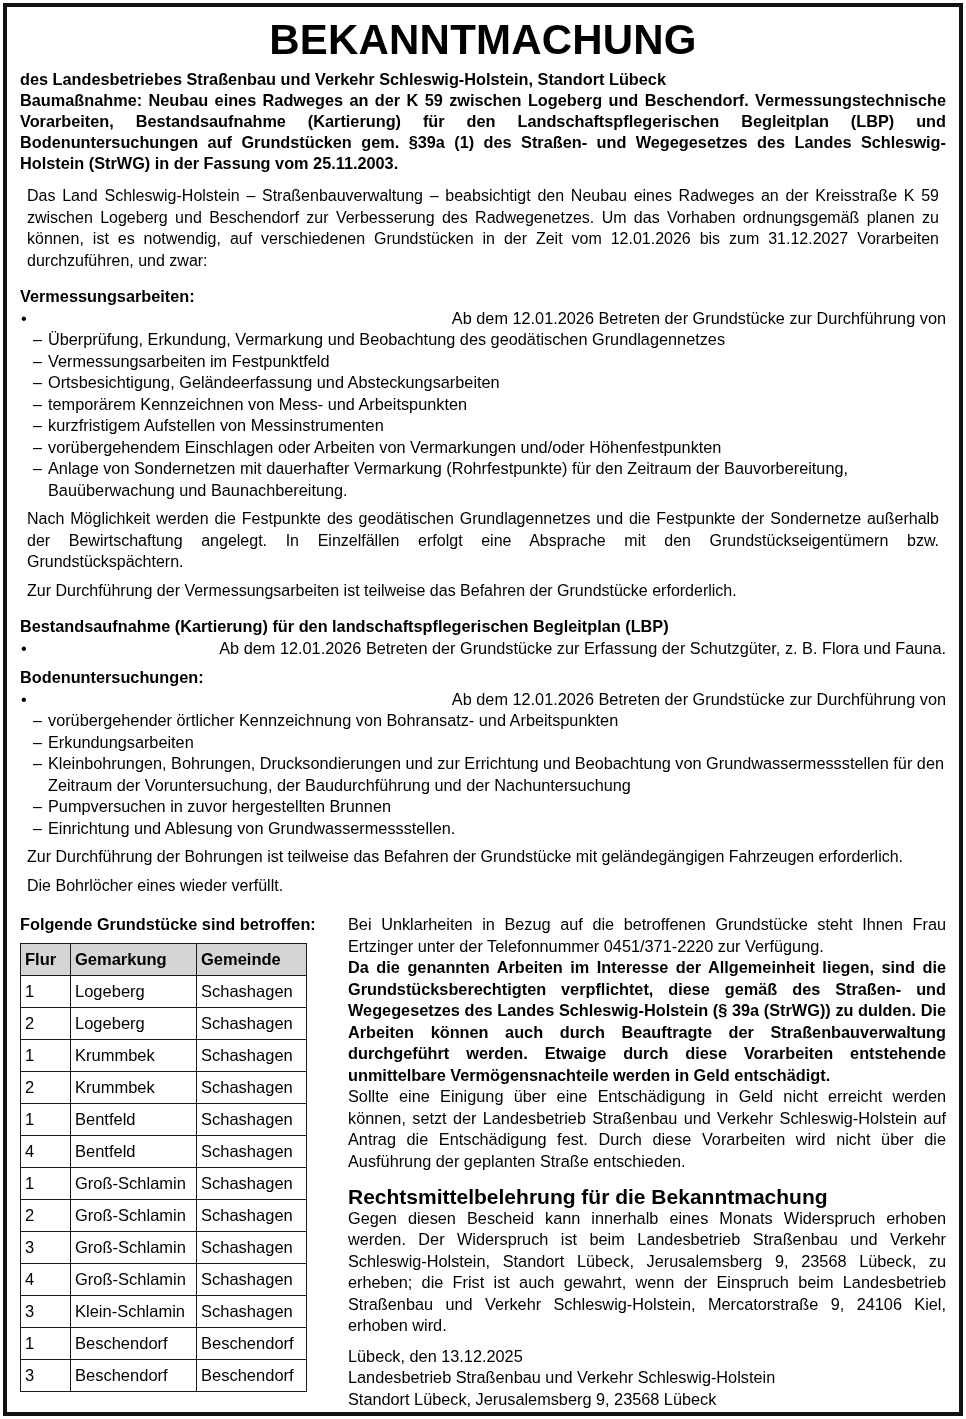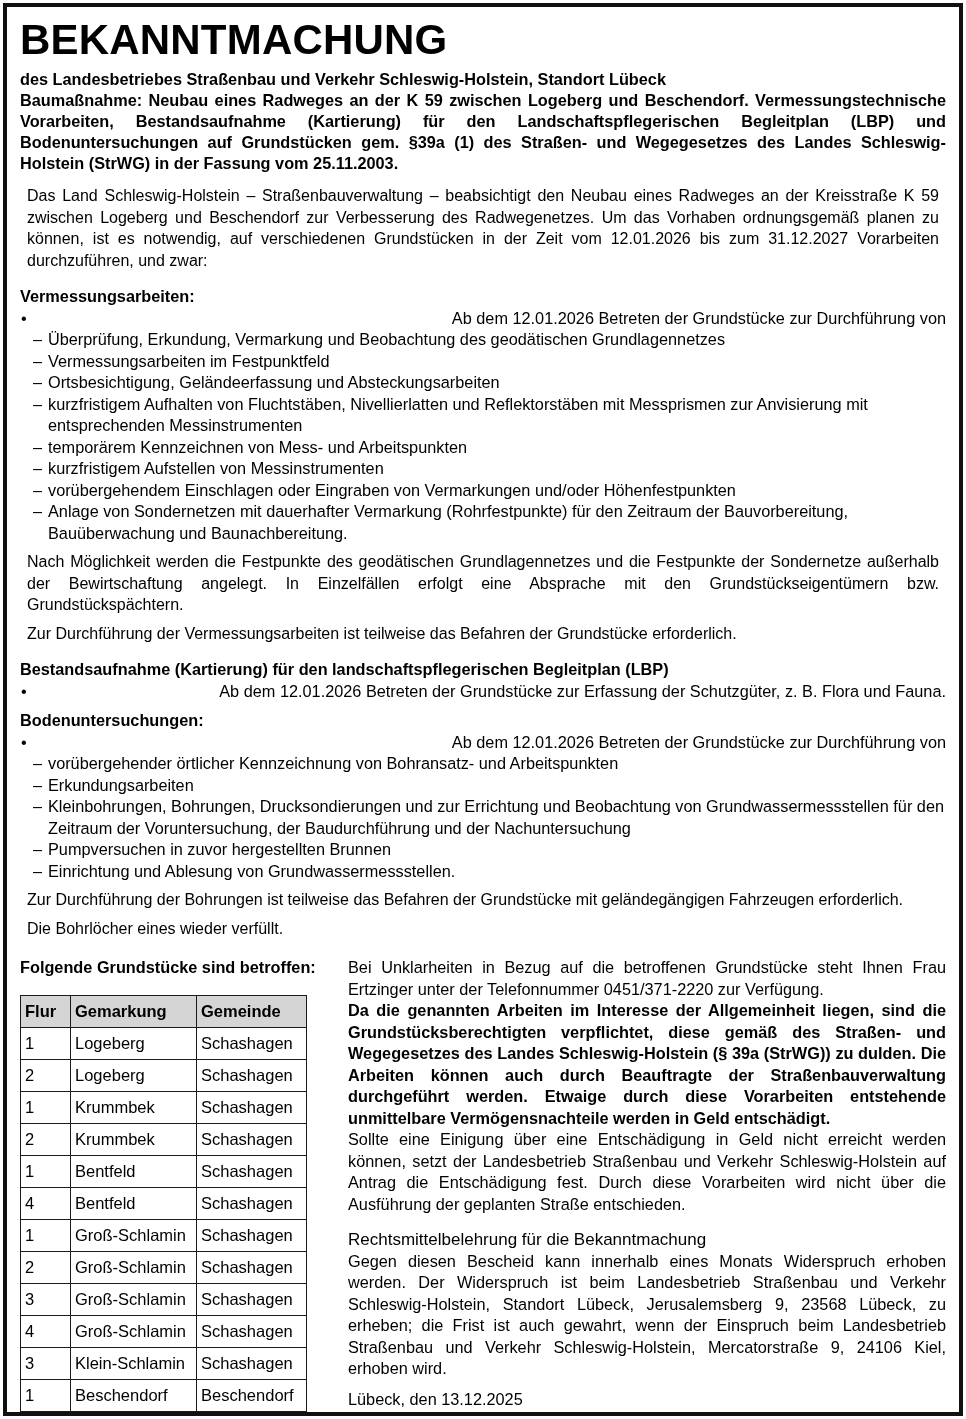--- a/index.html
+++ b/index.html
@@ -24,20 +24,21 @@
     box-sizing: border-box;
     width: 100%;
     height: 100%;
     border: 4px solid #111111;
     padding: 9px 13px 6px 13px;
     overflow: hidden;
   }
 
   
   .doc-title {
+    text-align: center;
     font-weight: bold;
     font-size: 42px;
     line-height: 48px;
     letter-spacing: 0.2px;
     margin: 0 0 5px 0;
     white-space: nowrap;
   }
 
   
   .header-block {
@@ -117,21 +118,21 @@
   }
   .col-right {
     flex: 1 1 auto;
     padding-left: 28px;
   }
 
   .table-caption {
     font-weight: bold;
     font-size: 16.3px;
     line-height: 20px;
-    margin: 0 0 18px 0;
+    margin: 0 0 9px 0;
   }
 
   table.plots {
     border-collapse: collapse;
     width: 286px;
     table-layout: fixed;
     font-size: 16.5px;
   }
   table.plots th,
   table.plots td {
@@ -157,22 +158,22 @@
     text-align-last: left;
     margin: 0;
   }
   .rc-para.bold {
     font-weight: bold;
   }
   .rc-para.noj {
     text-align: left;
   }
   .rc-head {
-    font-weight: normal;
-    font-size: 17px;
+    font-weight: bold;
+    font-size: 21px;
     line-height: 21.5px;
     margin: 0;
   }
   .rc-gap  { height: 14px; }
   .rc-gap-s { height: 9px; }
 </style>
 </head>
 <body>
 
 <div class="page">
@@ -188,24 +189,23 @@
   <p class="body-para">Das Land Schleswig-Holstein – Straßenbauverwaltung – beabsichtigt den Neubau eines Radweges an der Kreisstraße K 59 zwischen Logeberg und Beschendorf zur Verbesserung des Radwegenetzes. Um das Vorhaben ordnungsgemäß planen zu können, ist es notwendig, auf verschiedenen Grundstücken in der Zeit vom 12.01.2026 bis zum 31.12.2027 Vorarbeiten durchzuführen, und zwar:</p>
 
   <div class="spacer-sm"></div>
 
   <div class="sec-head">Vermessungsarbeiten:</div>
   <ul class="plain">
     <li class="bullet">Ab dem 12.01.2026 Betreten der Grundstücke zur Durchführung von</li>
     <li class="dash">Überprüfung, Erkundung, Vermarkung und Beobachtung des geodätischen Grundlagennetzes</li>
     <li class="dash">Vermessungsarbeiten im Festpunktfeld</li>
     <li class="dash">Ortsbesichtigung, Geländeerfassung und Absteckungsarbeiten</li>
-    <li class="dash">kurzfristigem Aufhalten von Fluchtstäben, Nivellierlatten und Reflektorstäben mit Messprismen zur Anvisierung mit entsprechenden Messinstrumenten</li>
     <li class="dash">temporärem Kennzeichnen von Mess- und Arbeitspunkten</li>
     <li class="dash">kurzfristigem Aufstellen von Messinstrumenten</li>
-    <li class="dash">vorübergehendem Einschlagen oder Eingraben von Vermarkungen und/oder Höhenfestpunkten</li>
+    <li class="dash">vorübergehendem Einschlagen oder Arbeiten von Vermarkungen und/oder Höhenfestpunkten</li>
     <li class="dash">Anlage von Sondernetzen mit dauerhafter Vermarkung (Rohrfestpunkte) für den Zeitraum der Bauvorbereitung, Bauüberwachung und Baunachbereitung.</li>
   </ul>
   <p class="body-para">Nach Möglichkeit werden die Festpunkte des geodätischen Grundlagennetzes und die Festpunkte der Sondernetze außerhalb der Bewirtschaftung angelegt. In Einzelfällen erfolgt eine Absprache mit den Grundstückseigentümern bzw. Grundstückspächtern.</p>
   <p class="body-para nojust">Zur Durchführung der Vermessungsarbeiten ist teilweise das Befahren der Grundstücke erforderlich.</p>
 
   <div class="spacer-sm"></div>
 
   <div class="sec-head">Bestandsaufnahme (Kartierung) für den landschaftspflegerischen Begleitplan (LBP)</div>
   <ul class="plain">
     <li class="bullet">Ab dem 12.01.2026 Betreten der Grundstücke zur Erfassung der Schutzgüter, z. B. Flora und Fauna.</li>

